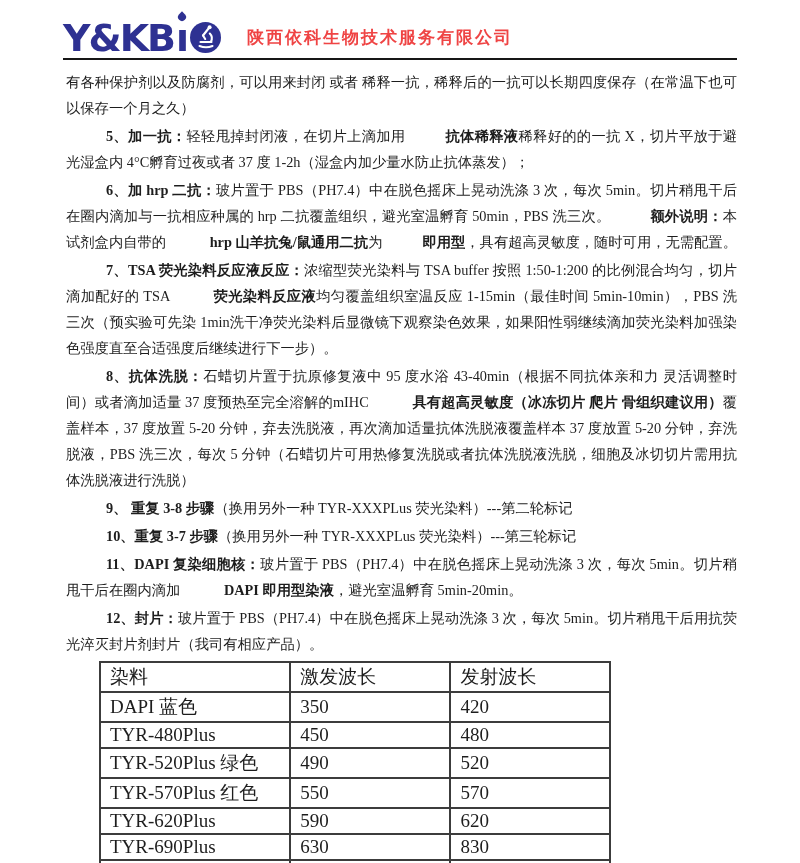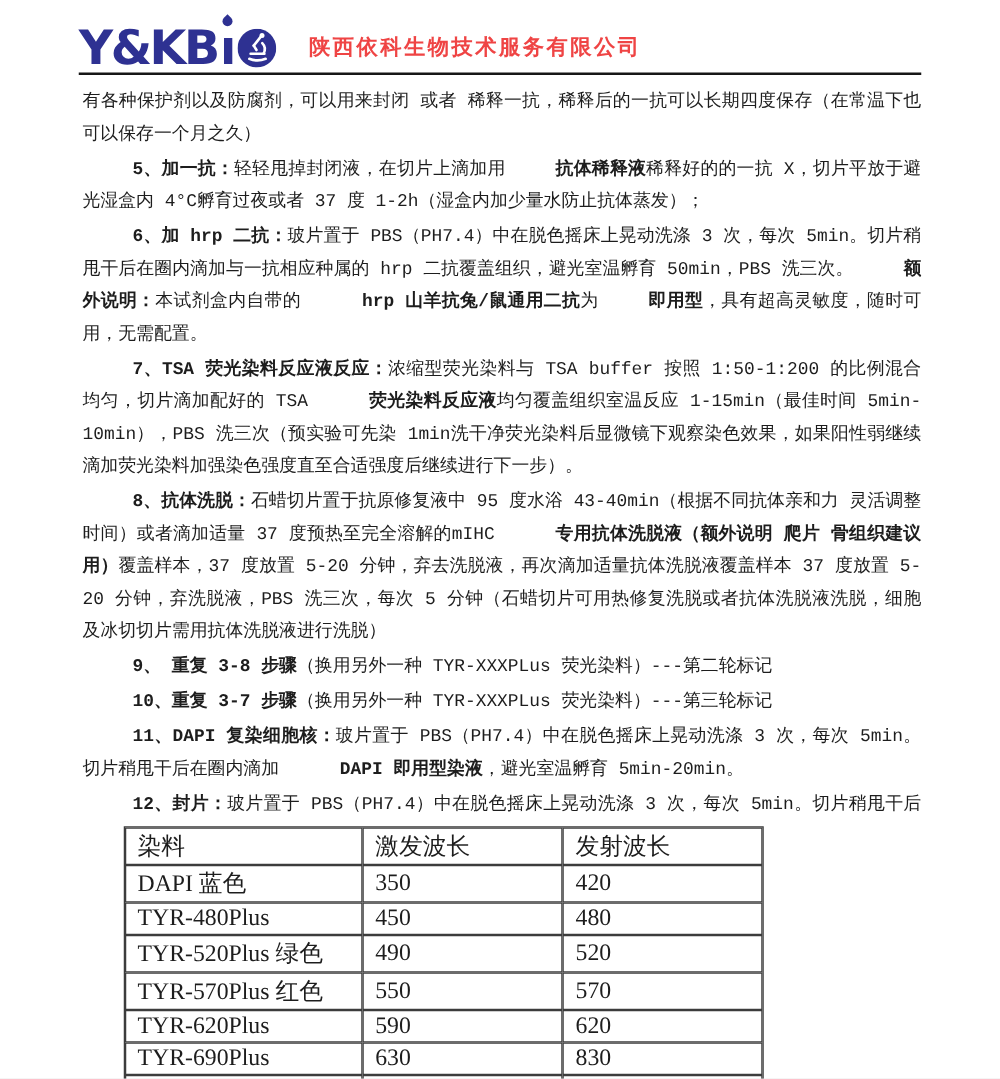--- a/index.html
+++ b/index.html
@@ -3,42 +3,42 @@
 <meta charset="utf-8">
 <style>
   html,body{margin:0;padding:0;background:#e8e8e8;}
   .page{
     width:800px;height:863px;background:#ffffff;margin:0 auto;
     font-family:"Liberation Serif","DejaVu Serif",serif;
     color:#1d1d1d;overflow:hidden;position:relative;box-sizing:border-box;
   }
   
   .header{display:flex;align-items:flex-end;gap:26px;margin:0 63px;padding-top:7px;height:48px;}
-  .logo{display:flex;align-items:flex-end;line-height:1;}
+  .logo{display:flex;align-items:flex-start;line-height:1;}
   .logo-text,.logo-istem{
     font-family:"DejaVu Sans","Liberation Sans",sans-serif;
     font-weight:bold;font-size:38px;line-height:0.88;letter-spacing:-2px;color:#2e3192;
   }
   .logo-istem{position:relative;margin-left:2px;}
   .droplet{
     position:absolute;top:-9px;left:2px;width:8px;height:8px;background:#2e3192;
     border-radius:0 50% 50% 50%;transform:rotate(45deg);
   }
   .logo-o{width:31px;height:31px;margin:0 0 1px 3px;display:block;}
   .company{
     font-size:17px;font-weight:bold;letter-spacing:2px;color:#ef4444;
     padding-bottom:6px;white-space:nowrap;
   }
   .rule{margin:3px 63px 0;border-top:2.5px solid #161616;}
   
   .content{
     margin:9px 63px 0 66px;height:586px;overflow:hidden;
     font-size:14.3px;line-height:26px;text-align:justify;
   }
-  .para{margin:0 0 2px 0;font-family:Liberation Mono, monospace;}
+  .para{margin:0 0 2px 0;}
   .b{font-weight:bold;margin-left:40px;}
   
   .tablewrap{margin:6px 63px 0 99px;}
   table.dyes{
     border-collapse:separate;border-spacing:0;width:512px;
     font-size:19px;border:1px solid #3c3c3c;
   }
   table.dyes th,table.dyes td{
     border:1px solid #3c3c3c;padding:1px 9px;height:20px;
     text-align:left;font-weight:normal;white-space:nowrap;overflow:hidden;
@@ -68,21 +68,21 @@
     <div class="company">陕西依科生物技术服务有限公司</div>
   </div>
 
   <div class="rule"></div>
 
   <div class="content">
     <p class="para"><span>有各种保护剂以及防腐剂，可以用来封闭 或者 稀释一抗，稀释后的一抗可以长期四度保存（在常温下也可以保存一个月之久）</span></p>
     <p class="para"><span class="b">5、加一抗：</span><span>轻轻甩掉封闭液，在切片上滴加用</span><span class="b">抗体稀释液</span><span>稀释好的的一抗 X，切片平放于避光湿盒内 4°C孵育过夜或者 37 度 1-2h（湿盒内加少量水防止抗体蒸发）；</span></p>
     <p class="para"><span class="b">6、加 hrp 二抗：</span><span>玻片置于 PBS（PH7.4）中在脱色摇床上晃动洗涤 3 次，每次 5min。切片稍甩干后在圈内滴加与一抗相应种属的 hrp 二抗覆盖组织，避光室温孵育 50min，PBS 洗三次。</span><span class="b">额外说明：</span><span>本试剂盒内自带的 </span><span class="b">hrp 山羊抗兔/鼠通用二抗</span><span>为</span><span class="b">即用型</span><span>，具有超高灵敏度，随时可用，无需配置。</span></p>
     <p class="para"><span class="b">7、TSA 荧光染料反应液反应：</span><span>浓缩型荧光染料与 TSA buffer 按照 1:50-1:200 的比例混合均匀，切片滴加配好的 TSA </span><span class="b">荧光染料反应液</span><span>均匀覆盖组织室温反应 1-15min（最佳时间 5min-10min），PBS 洗三次（预实验可先染 1min洗干净荧光染料后显微镜下观察染色效果，如果阳性弱继续滴加荧光染料加强染色强度直至合适强度后继续进行下一步）。</span></p>
-    <p class="para"><span class="b">8、抗体洗脱：</span><span>石蜡切片置于抗原修复液中 95 度水浴 43-40min（根据不同抗体亲和力 灵活调整时间）或者滴加适量 37 度预热至完全溶解的mIHC </span><span class="b">专用抗体洗脱液（额外说明 爬片 骨组织建议用）</span><span>覆盖样本，37 度放置 5-20 分钟，弃去洗脱液，再次滴加适量抗体洗脱液覆盖样本 37 度放置 5-20 分钟，弃洗脱液，PBS 洗三次，每次 5 分钟（石蜡切片可用热修复洗脱或者抗体洗脱液洗脱，细胞及冰切切片需用抗体洗脱液进行洗脱）</span></p>
+    <p class="para"><span class="b">8、抗体洗脱：</span><span>石蜡切片置于抗原修复液中 95 度水浴 43-40min（根据不同抗体亲和力 灵活调整时间）或者滴加适量 37 度预热至完全溶解的mIHC </span><span class="b">具有超高灵敏度（冰冻切片 爬片 骨组织建议用）</span><span>覆盖样本，37 度放置 5-20 分钟，弃去洗脱液，再次滴加适量抗体洗脱液覆盖样本 37 度放置 5-20 分钟，弃洗脱液，PBS 洗三次，每次 5 分钟（石蜡切片可用热修复洗脱或者抗体洗脱液洗脱，细胞及冰切切片需用抗体洗脱液进行洗脱）</span></p>
     <p class="para"><span class="b">9、 重复 3-8 步骤</span><span>（换用另外一种 TYR-XXXPLus 荧光染料）---第二轮标记</span></p>
     <p class="para"><span class="b">10、重复 3-7 步骤</span><span>（换用另外一种 TYR-XXXPLus 荧光染料）---第三轮标记</span></p>
     <p class="para"><span class="b">11、DAPI 复染细胞核：</span><span>玻片置于 PBS（PH7.4）中在脱色摇床上晃动洗涤 3 次，每次 5min。切片稍甩干后在圈内滴加 </span><span class="b">DAPI 即用型染液</span><span>，避光室温孵育 5min-20min。</span></p>
     <p class="para"><span class="b">12、封片：</span><span>玻片置于 PBS（PH7.4）中在脱色摇床上晃动洗涤 3 次，每次 5min。切片稍甩干后用抗荧光淬灭封片剂封片（我司有相应产品）。</span></p>
 
   </div>
 
   <div class="tablewrap">
     <table class="dyes">
       <colgroup>

